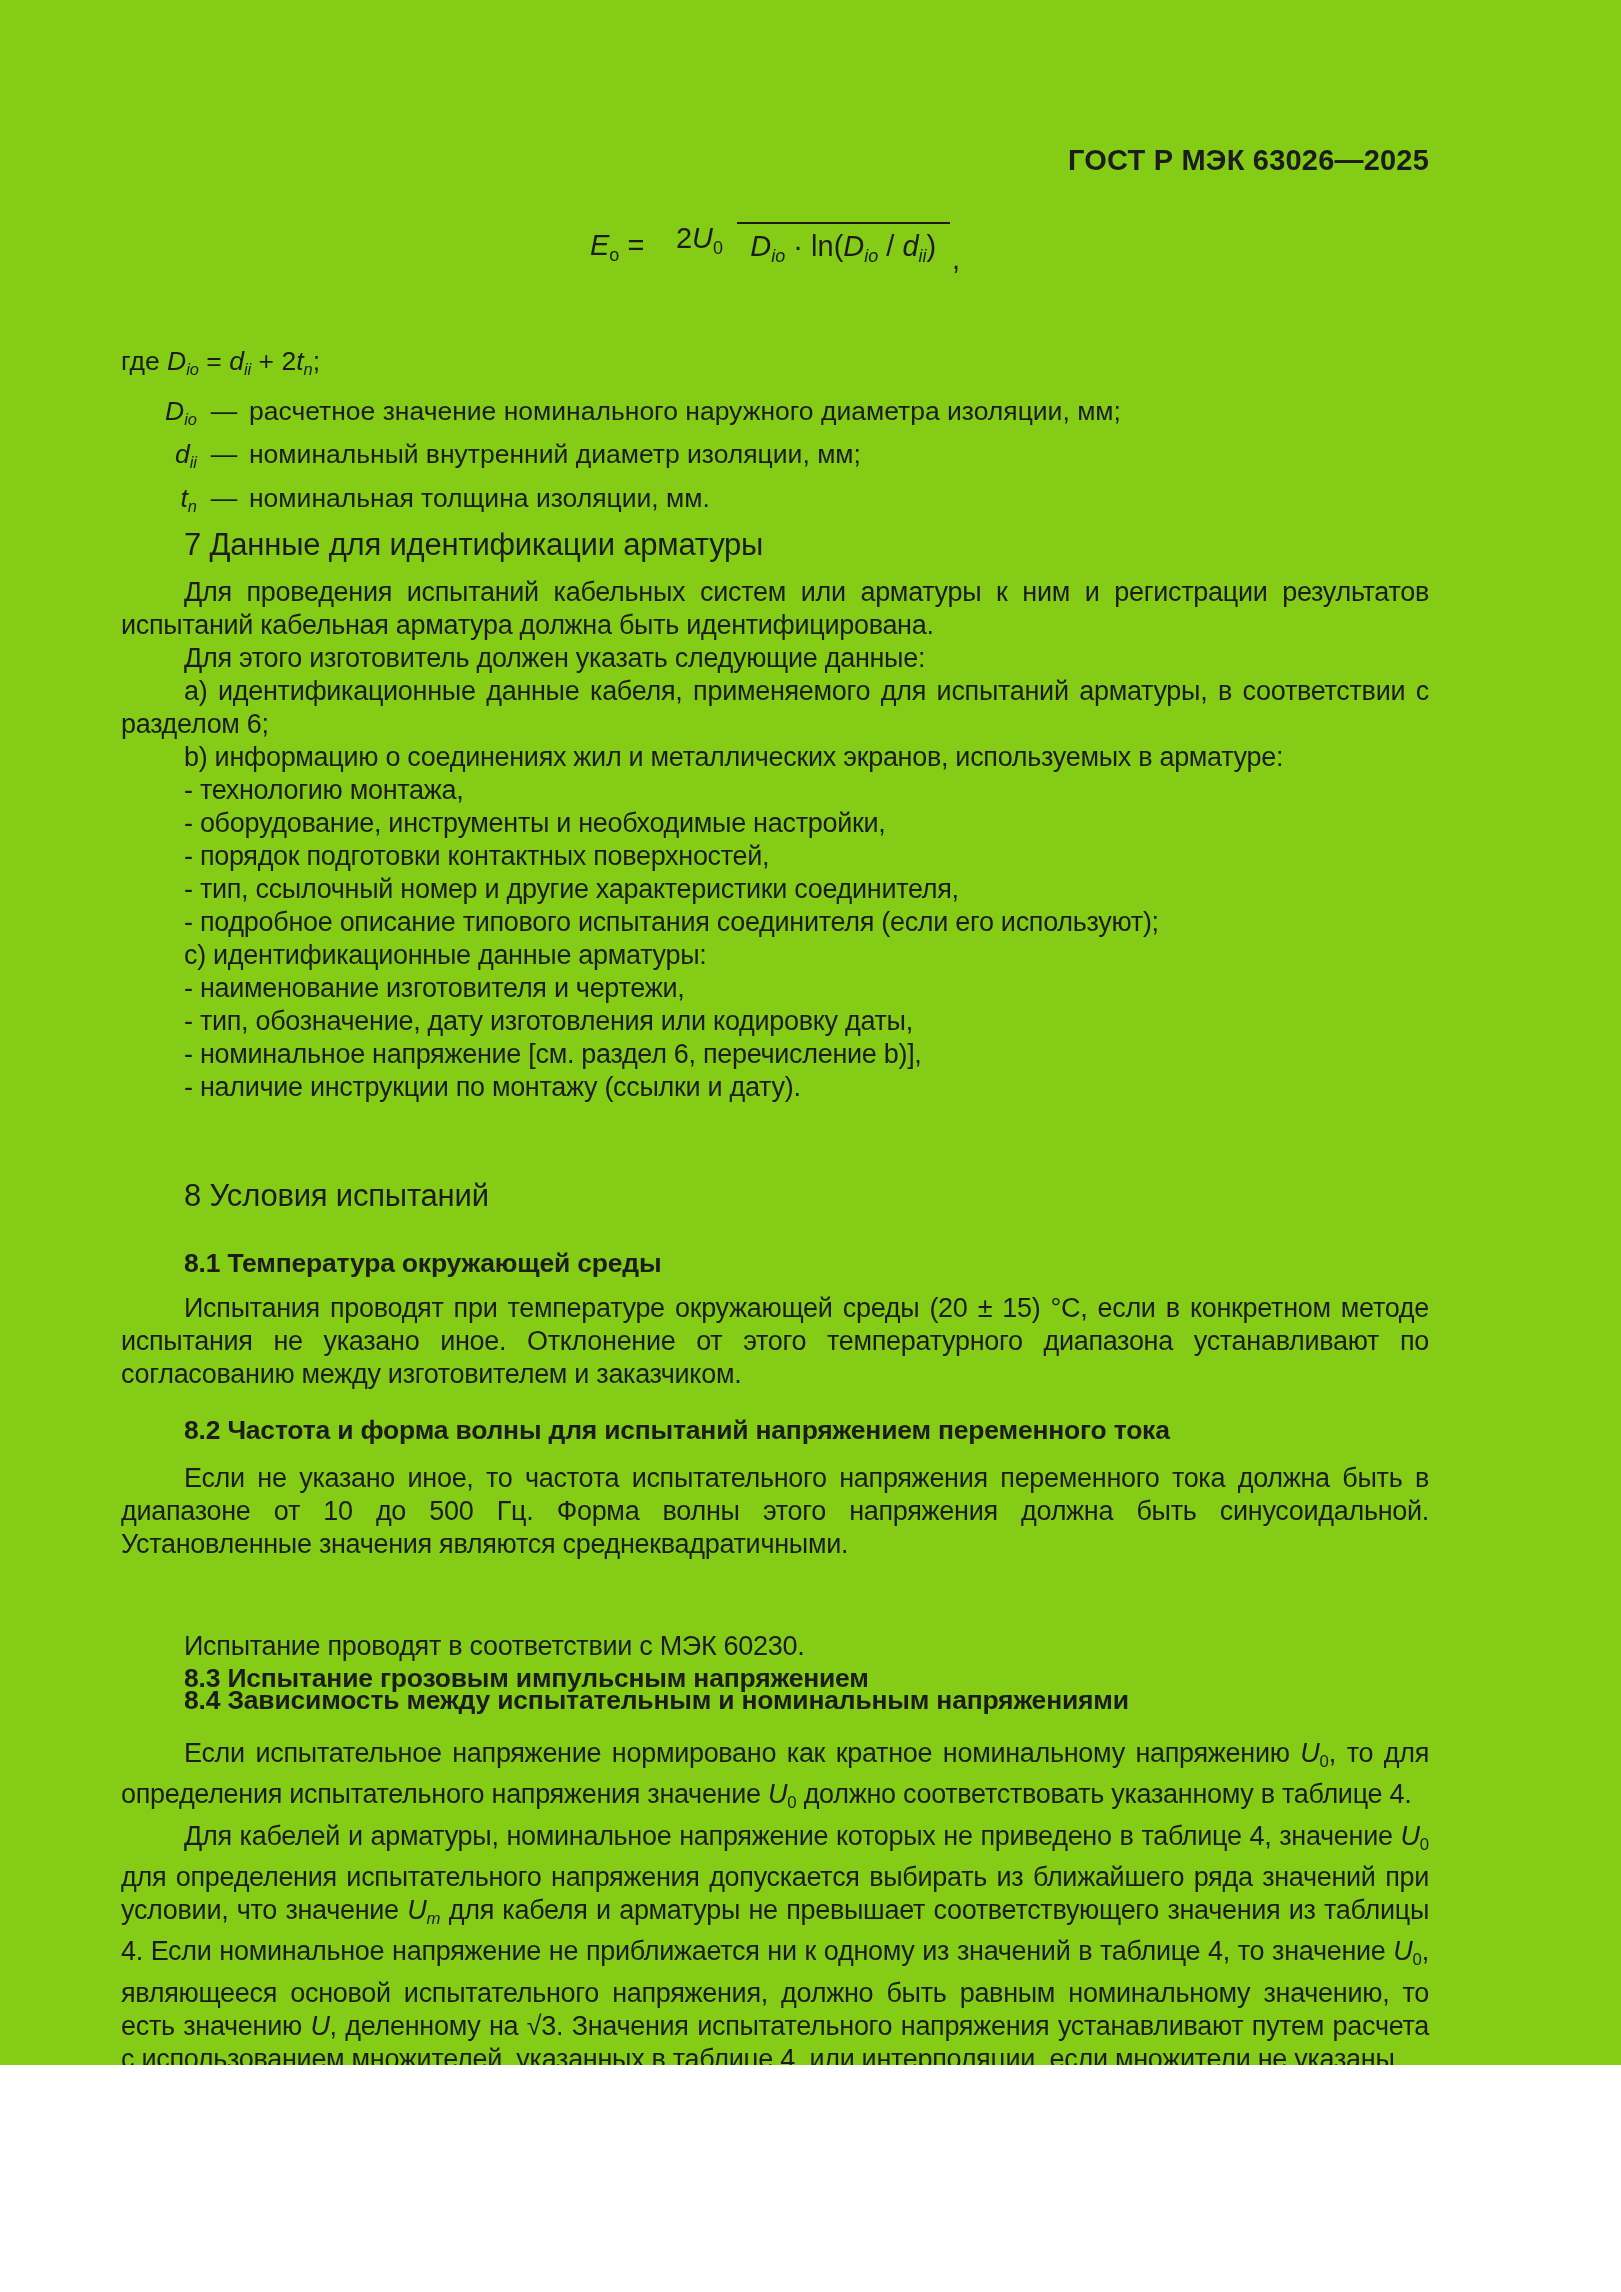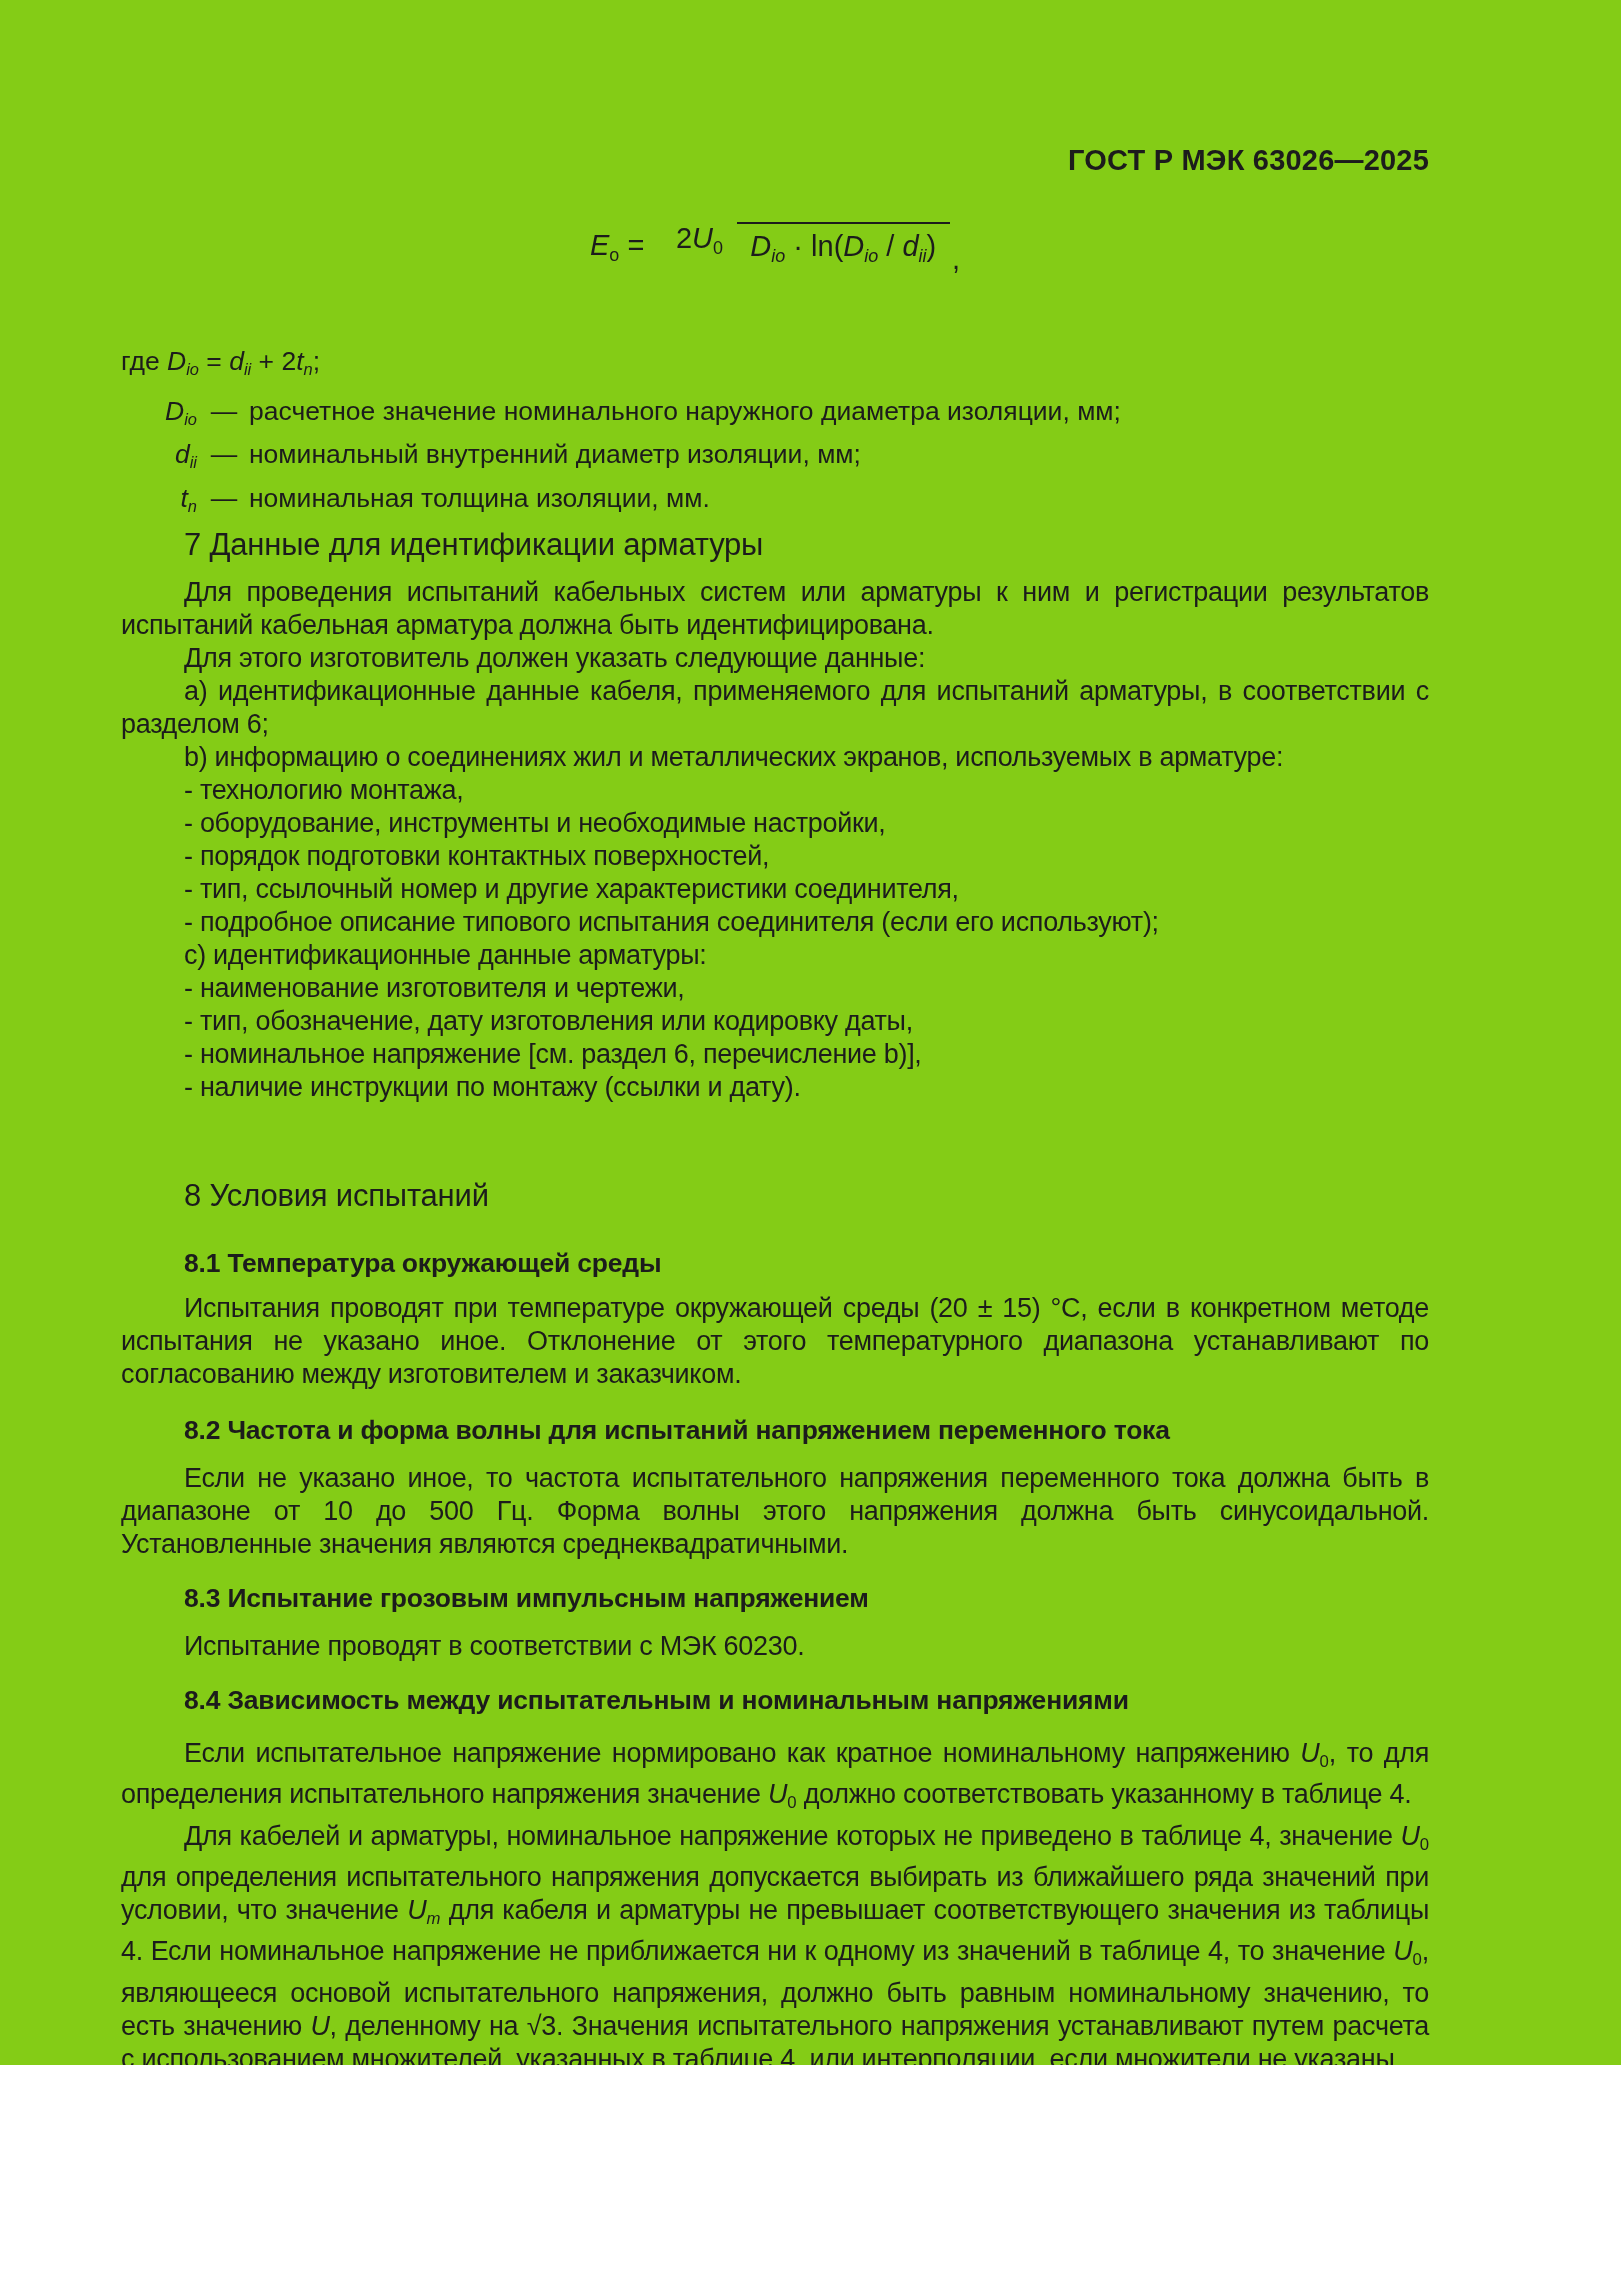--- a/index.html
+++ b/index.html
@@ -110,21 +110,21 @@
     font-size: 26.5px;
     line-height: 32px;
     font-weight: bold;
     text-indent: 63px;
     letter-spacing: -0.2px;
   }
   .s7-title  { top: 527px; }
   .s8-title  { top: 1178px; }
   .s81-title { top: 1247px; }
   .s82-title { top: 1414px; }
-  .s83-title { top: 1582px; }
+  .s83-title { top: 1662px; }
   .s84-title { top: 1684px; }
   
   .body-block {
     position: absolute;
     left: 0;
     width: 100%;
     font-size: 27px;
     line-height: 33px;
     letter-spacing: -0.3px;
     text-align: justify;

